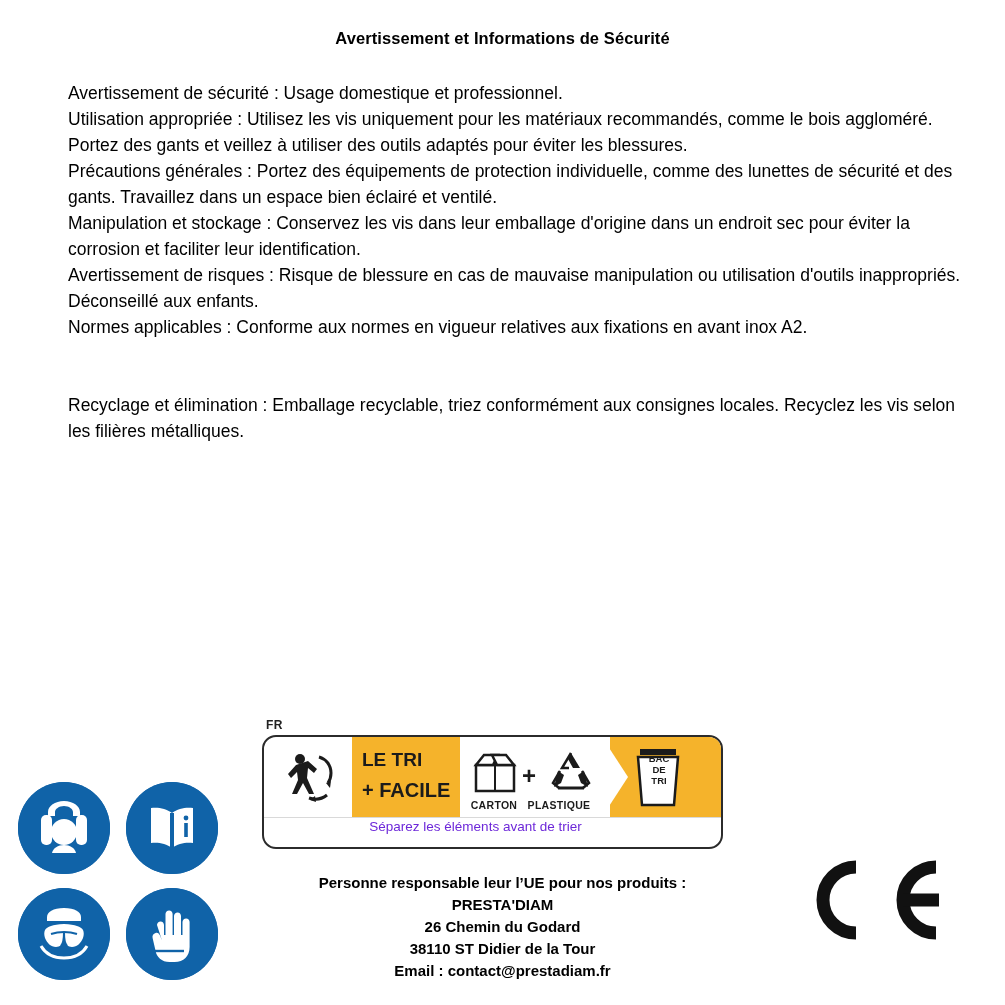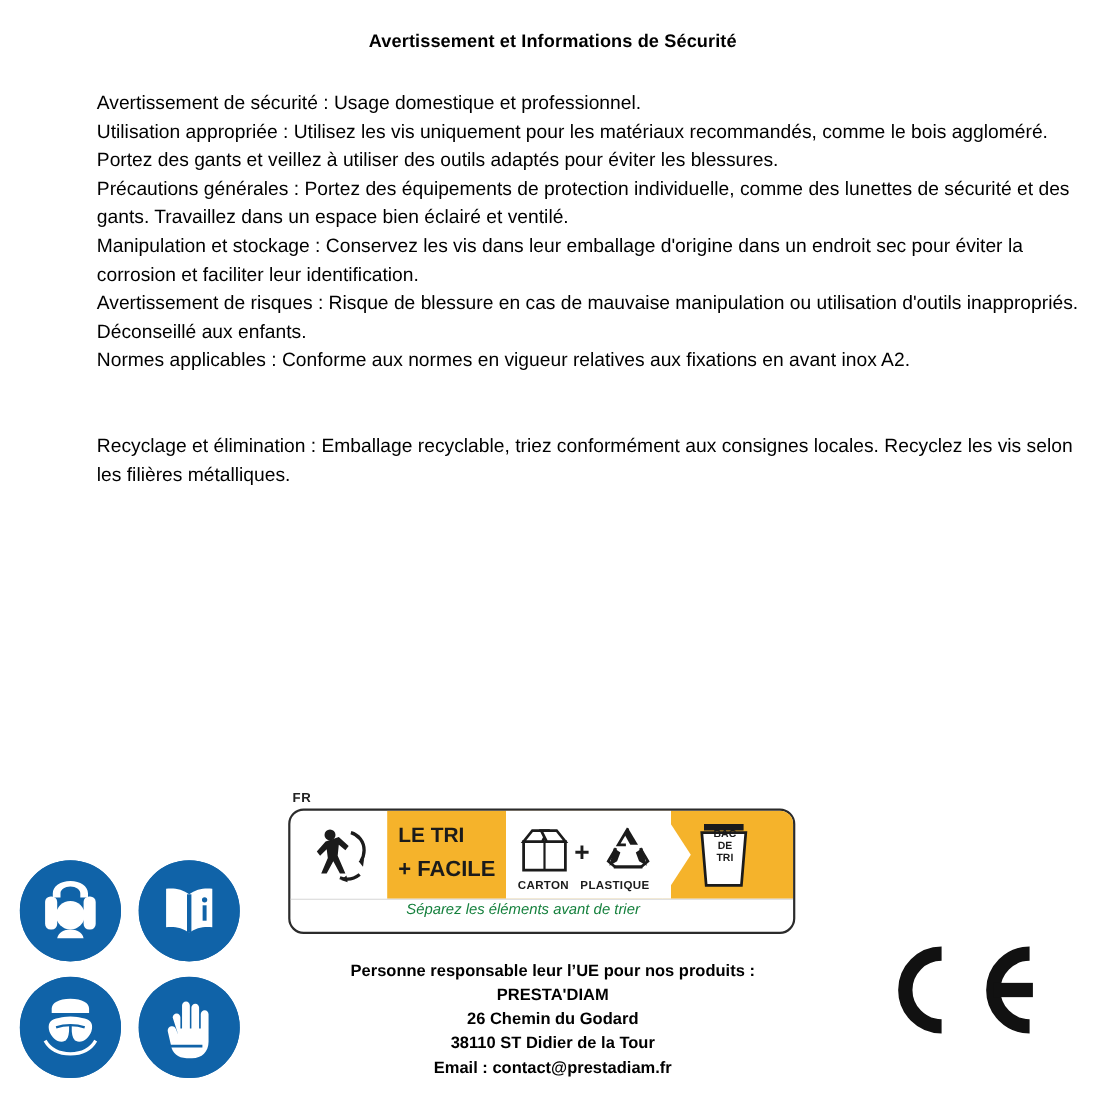--- a/index.html
+++ b/index.html
@@ -26,21 +26,20 @@
     font-weight: bold;
     letter-spacing: 0.1px;
   }
   .body-text {
     position: absolute;
     top: 80px;
     left: 68px;
     width: 900px;
     font-size: 17.5px;
     line-height: 26px;
-    margin-left: 20px;
   }
   .body-text p {
     margin: 0;
   }
   .body-text p.spacer-before {
     margin-top: 52px;
   }
 
   
   .picto-grid {
@@ -127,22 +126,21 @@
     line-height: 30px;
   }
   .tri-letri .l2 { font-size: 20px; }
   .tri-caption {
     position: absolute;
     left: 0;
     top: 82px;
     width: 423px;
     text-align: center;
     font-size: 13.5px;
-    font-style: italic;
-    color: #15803d;
+    color: #6d28d9;
   }
   .tri-sep {
     position: absolute;
     left: 0;
     top: 80px;
     width: 457px;
     height: 1px;
     background: #d9d9d9;
   }
   .sub-label {

